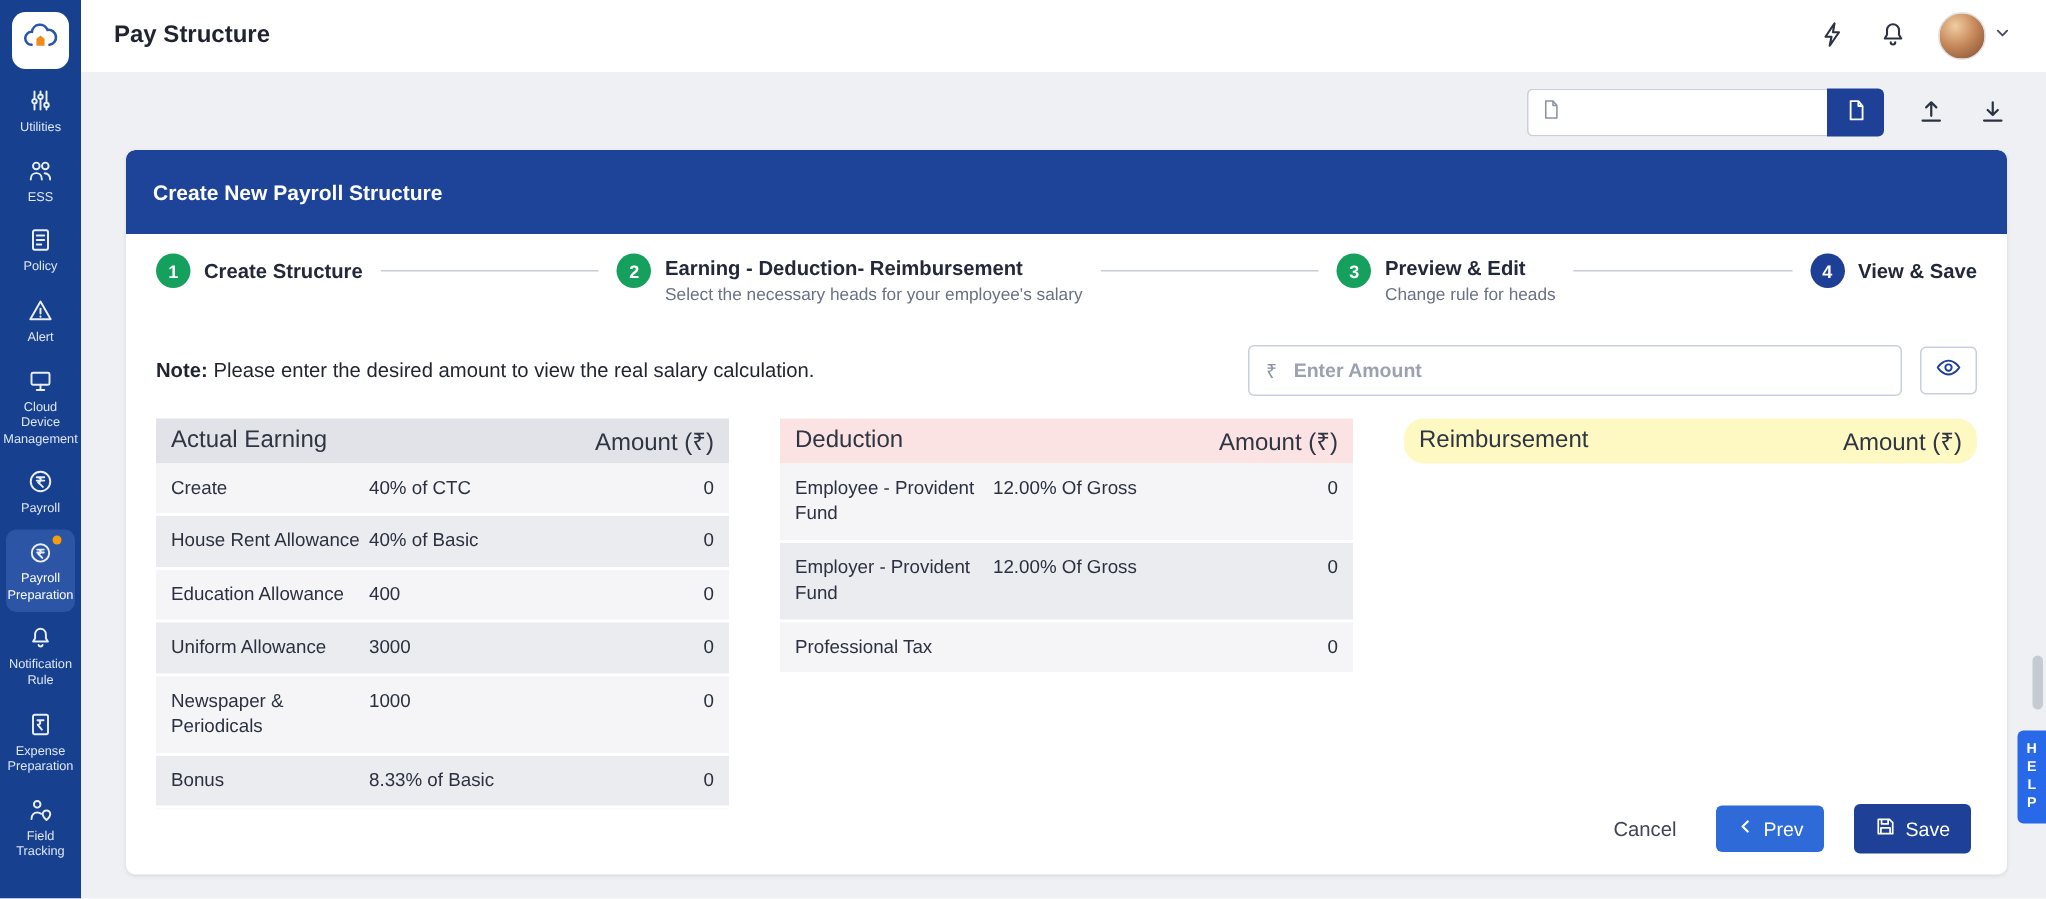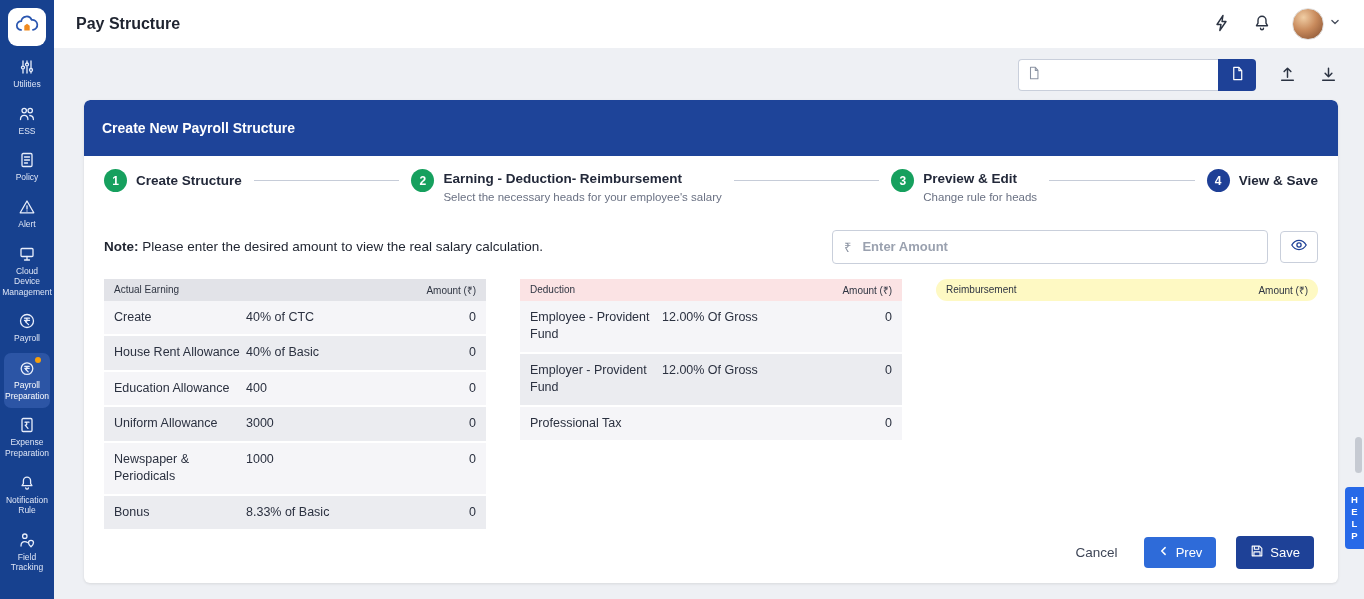--- a/index.html
+++ b/index.html
@@ -70,21 +70,21 @@
     border-radius:4px; padding:0 11px; background:#fff; }
   .rupee-prefix { color:#8b93a2; font-size:13px; margin-right:9px; }
   .amount-box input { border:none; outline:none; flex:1; font-size:13px; background:transparent;font-weight:bold; }
   .amount-box input::placeholder { color:#9aa1af; }
   .eye-btn { width:38px; height:32px; border:1px solid #c9cfdb; border-radius:4px; background:#fff;
     display:flex; align-items:center; justify-content:center; cursor:pointer; }
 
   .tables { display:flex; gap:34px; padding:9px 20px 0; flex:1; align-items:flex-start; min-height:0; }
   .table { flex:1 1 0; min-width:0; }
   .thead { display:flex; align-items:center; justify-content:space-between; padding:4px 10px;
-    font-size:10px; color:#2f3542; }
+    font-size:16px; color:#2f3542; }
   .thead.earn  { background:#e2e3e8; }
   .thead.ded   { background:#fbe3e4; }
   .thead.reimb { background:#fef9c3;border-radius:13px; }
   .trow { display:flex; padding:8px 10px; font-size:12.5px; color:#2b3140;
     background:#f5f5f8; border-bottom:2px solid #fff; align-items:flex-start; }
   .trow.alt { background:#ebecf0; }
   .tc.name { width:132px; flex-shrink:0; line-height:1.4; }
   .tc.rule { flex:1; line-height:1.4; }
   .tc.amt  { width:50px; text-align:right; line-height:1.4; }
 
@@ -181,34 +181,34 @@
             <svg width="18" height="18" viewBox="0 0 18 18" fill="none" stroke-width="1.3" stroke-linecap="round" stroke-linejoin="round">
               <circle cx="9" cy="9.6" r="5.8"></circle>
               <path d="M6.8 7.4h4.4M6.8 9.3h4.4M7.4 7.4c2.3 0 2.3 2.9.2 2.9l2.6 2.6"></path>
             </svg>
           </span>
           <span class="side-label">Payroll Preparation</span>
         </div>
         <div class="side-item">
           <span class="side-icon">
             <svg width="18" height="18" viewBox="0 0 18 18" fill="none" stroke-width="1.3" stroke-linecap="round" stroke-linejoin="round">
+              <path d="M9 3.2a3.6 3.6 0 0 1 3.6 3.6v2.7l1.3 2.2H4.1l1.3-2.2V6.8A3.6 3.6 0 0 1 9 3.2Z"></path>
+              <path d="M7.7 14a1.4 1.4 0 0 0 2.7 0"></path>
+            </svg>
+          </span>
+          <span class="side-label">Notification Rule</span>
+        </div>
+        <div class="side-item">
+          <span class="side-icon">
+            <svg width="18" height="18" viewBox="0 0 18 18" fill="none" stroke-width="1.3" stroke-linecap="round" stroke-linejoin="round">
               <rect x="4" y="2.5" width="10" height="13" rx="1.2"></rect>
               <path d="M7 6.2h4M7 6.2c2.4 0 2.4 3 .2 3l2.7 3.2"></path>
             </svg>
           </span>
           <span class="side-label">Expense Preparation</span>
-        </div>
-        <div class="side-item">
-          <span class="side-icon">
-            <svg width="18" height="18" viewBox="0 0 18 18" fill="none" stroke-width="1.3" stroke-linecap="round" stroke-linejoin="round">
-              <path d="M9 3.2a3.6 3.6 0 0 1 3.6 3.6v2.7l1.3 2.2H4.1l1.3-2.2V6.8A3.6 3.6 0 0 1 9 3.2Z"></path>
-              <path d="M7.7 14a1.4 1.4 0 0 0 2.7 0"></path>
-            </svg>
-          </span>
-          <span class="side-label">Notification Rule</span>
         </div>
         <div class="side-item">
           <span class="side-icon">
             <svg width="18" height="18" viewBox="0 0 18 18" fill="none" stroke-width="1.3" stroke-linecap="round" stroke-linejoin="round">
               <circle cx="6.8" cy="5.2" r="2.2"></circle>
               <path d="M3 15c0-2.8 1.8-4.4 3.8-4.4 1 0 1.9.3 2.6.9"></path>
               <path d="M13 9.3c1.4 0 2.5 1.1 2.5 2.4 0 1.8-2.5 4-2.5 4s-2.5-2.2-2.5-4c0-1.3 1.1-2.4 2.5-2.4Z"></path>
             </svg>
           </span>
           <span class="side-label">Field Tracking</span>

